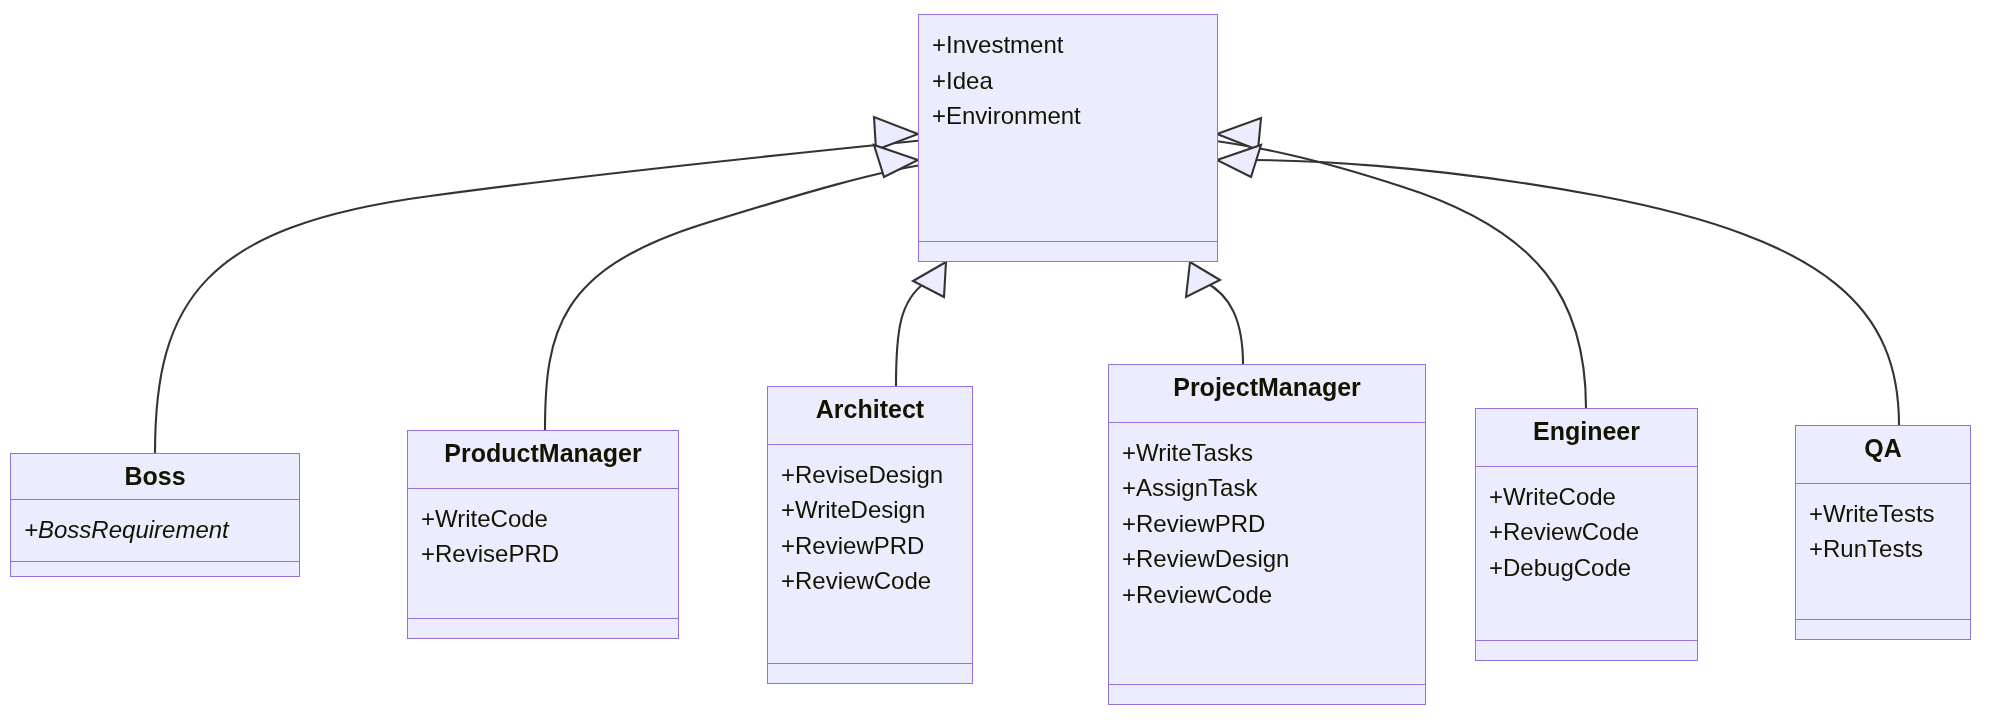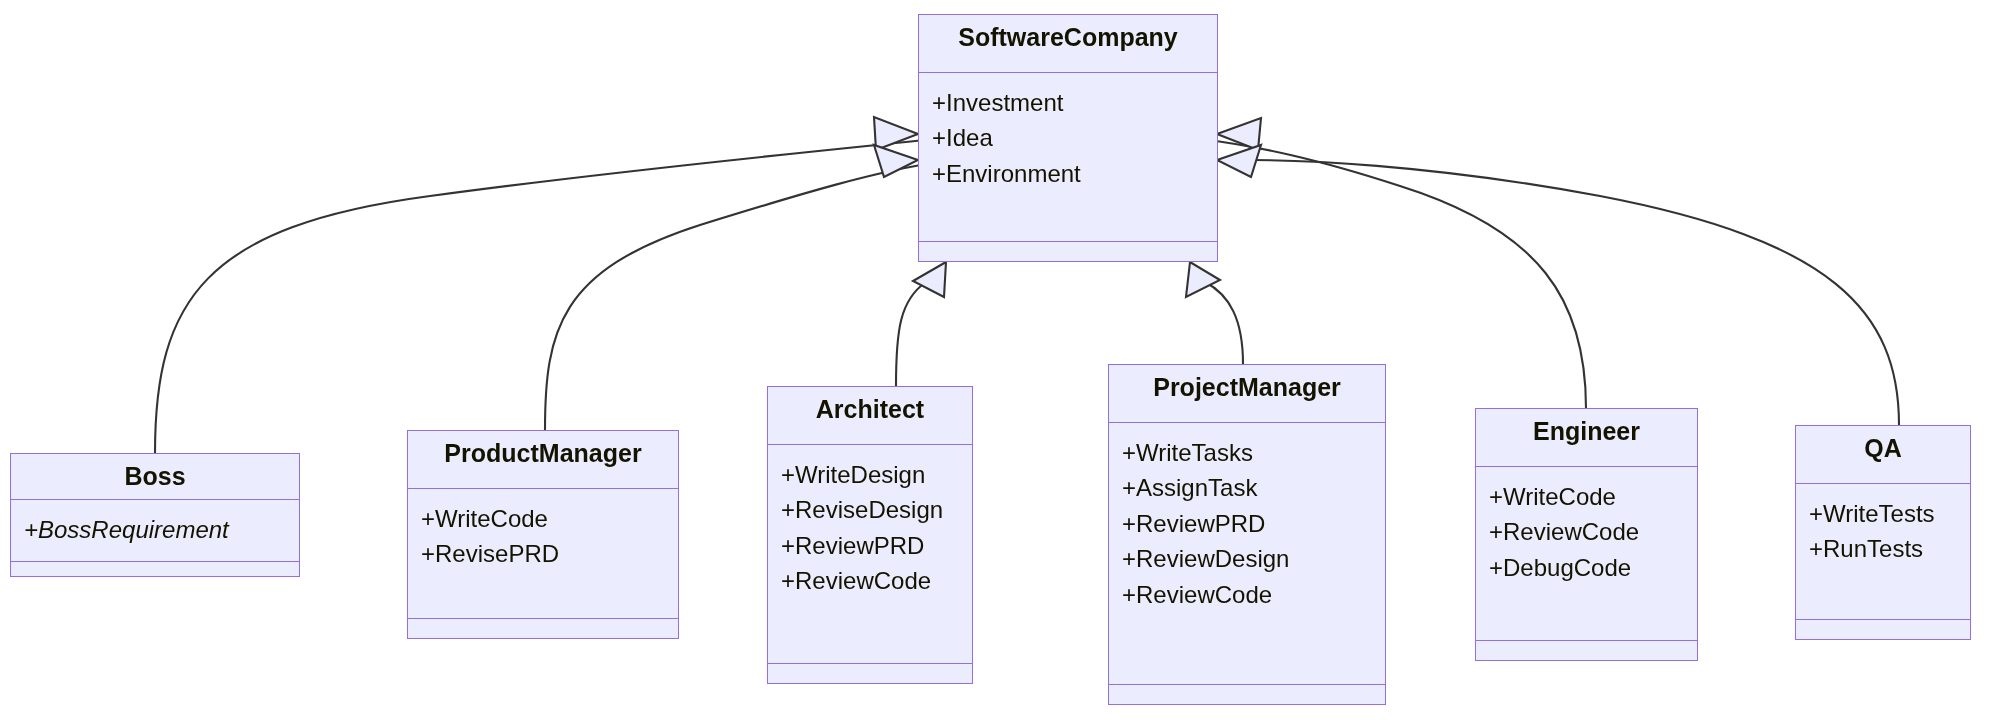--- a/index.html
+++ b/index.html
@@ -95,21 +95,20 @@
     </g>
 
     <g>
       <path d="M 1899,425 C 1899,310 1830,240 1600,196 C 1450,168 1290,155 1195,162" fill="none" stroke="#333333" stroke-width="2.1"></path>
       <path d="M 1217,160 L 1261,145 L 1251,177 Z" fill="#ececff" stroke="#333333" stroke-width="2.1" stroke-linejoin="miter"></path>
     </g>
 
   </svg>
 
   <div class="uml-class" style="left:918px; top:14px; width:300px; height:248px;">
-    <div class="uml-title" style="height:58px;">SoftwareCompany</div>
     <div class="uml-members" style="height:170px;">
       <div class="uml-member">+Investment</div>
       <div class="uml-member">+Idea</div>
       <div class="uml-member">+Environment</div>
     </div>
     <div class="uml-methods"></div>
   </div>
 
   <div class="uml-class" style="left:10px; top:453px; width:290px; height:124px;">
     <div class="uml-title" style="height:58px;">Boss</div>
@@ -124,29 +123,29 @@
     <div class="uml-members" style="height:131px;">
       <div class="uml-member">+WriteCode</div>
       <div class="uml-member">+RevisePRD</div>
     </div>
     <div class="uml-methods"></div>
   </div>
 
   <div class="uml-class" style="left:767px; top:386px; width:206px; height:298px;">
     <div class="uml-title" style="height:58px;">Architect</div>
     <div class="uml-members" style="height:220px;">
+      <div class="uml-member">+ReviseDesign</div>
       <div class="uml-member">+WriteDesign</div>
-      <div class="uml-member">+ReviseDesign</div>
       <div class="uml-member">+ReviewPRD</div>
       <div class="uml-member">+ReviewCode</div>
     </div>
     <div class="uml-methods"></div>
   </div>
 
-  <div class="uml-class" style="left:1108px; top:364px; width:278px; height:341px;">
+  <div class="uml-class" style="left:1108px; top:364px; width:318px; height:341px;">
     <div class="uml-title" style="height:58px;">ProjectManager</div>
     <div class="uml-members" style="height:263px;">
       <div class="uml-member">+WriteTasks</div>
       <div class="uml-member">+AssignTask</div>
       <div class="uml-member">+ReviewPRD</div>
       <div class="uml-member">+ReviewDesign</div>
       <div class="uml-member">+ReviewCode</div>
     </div>
     <div class="uml-methods"></div>
   </div>

